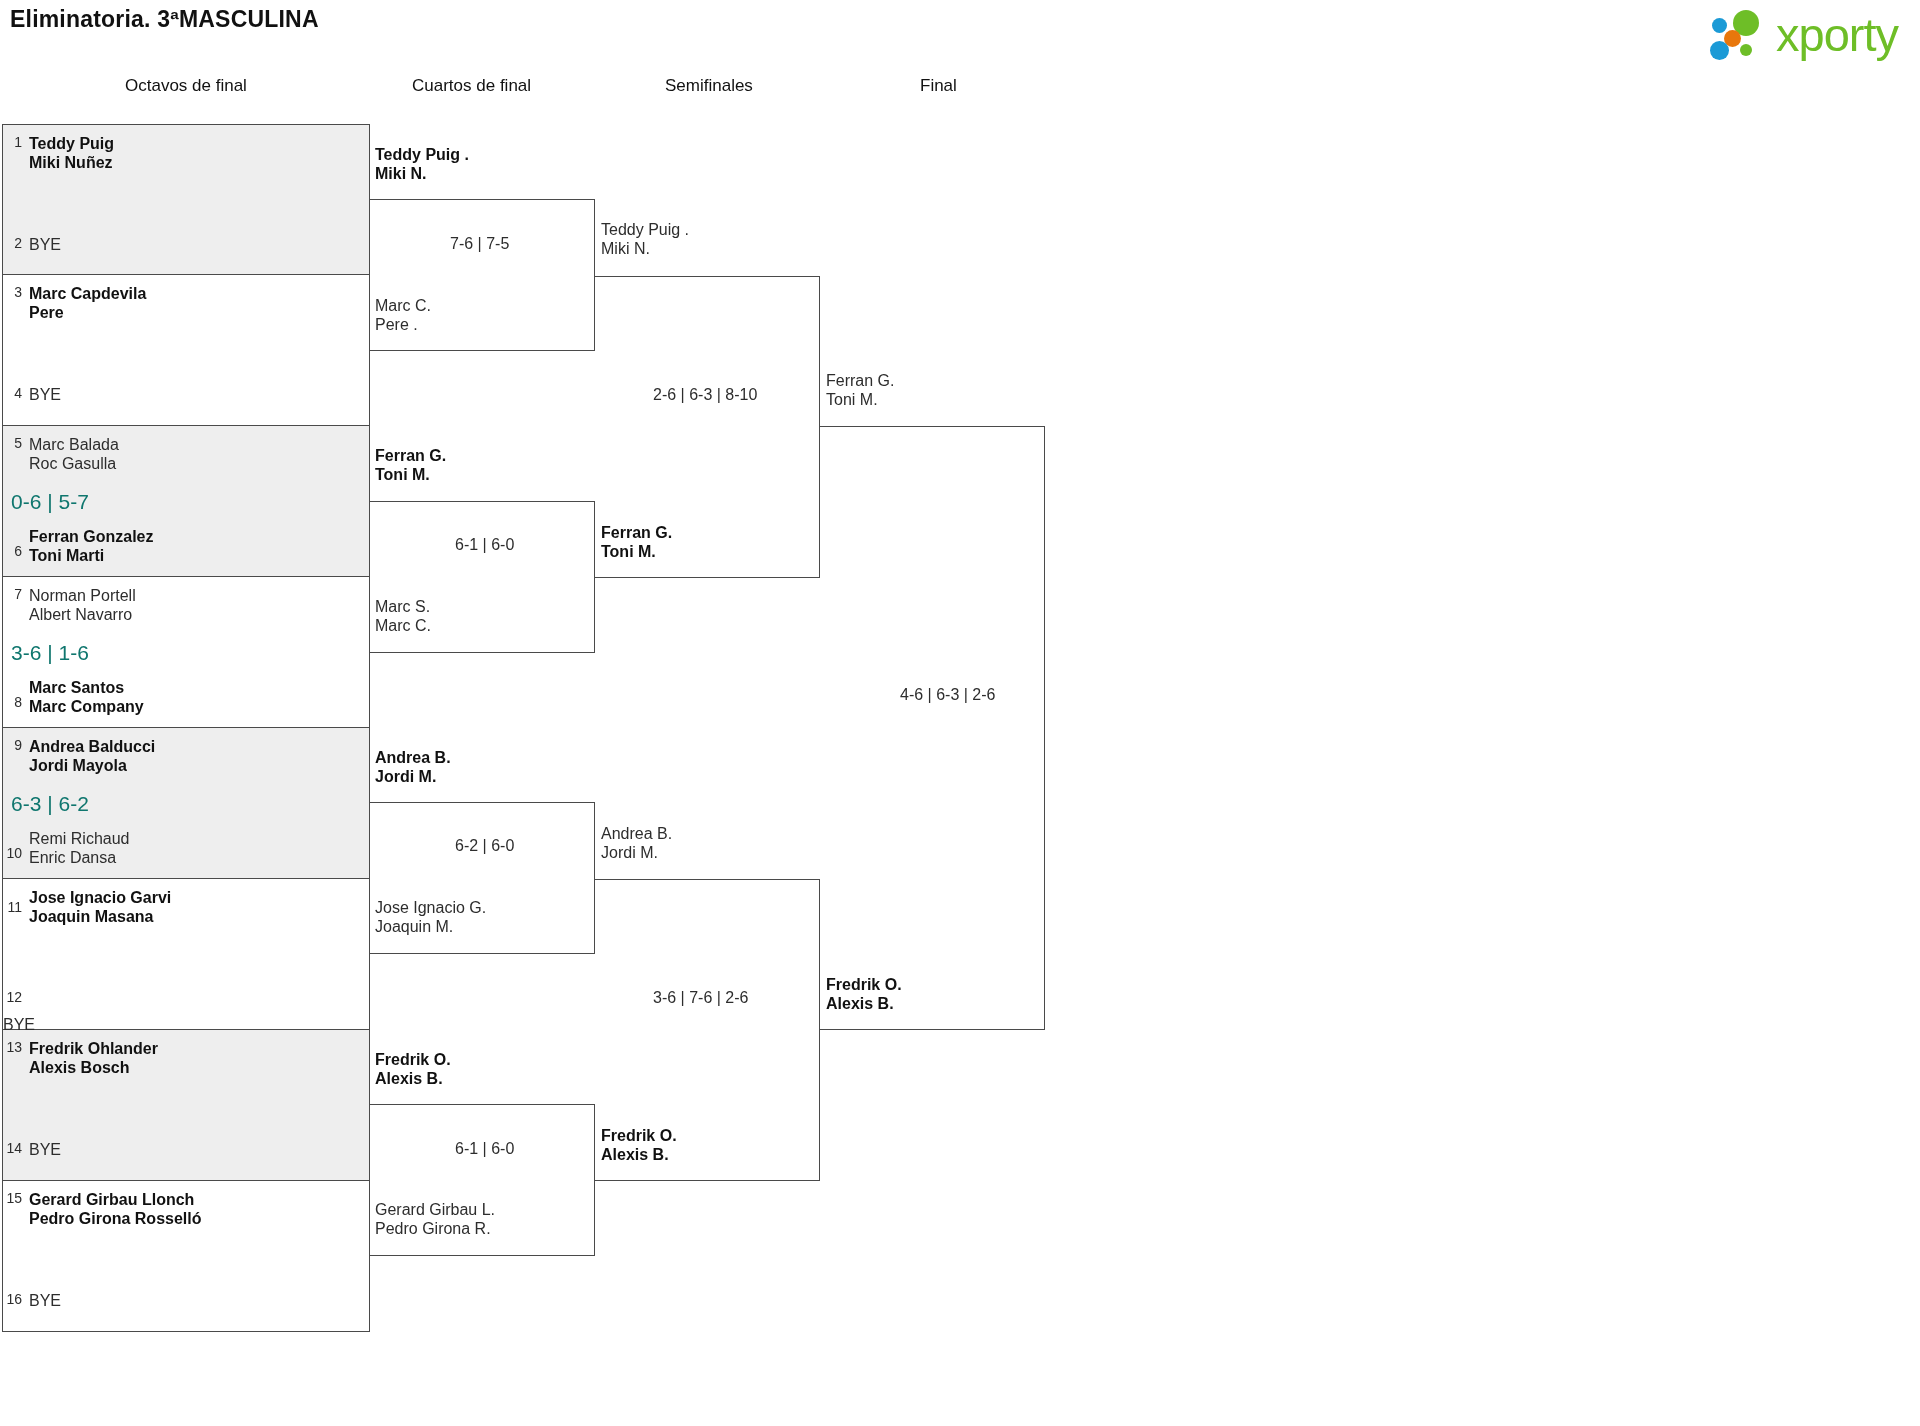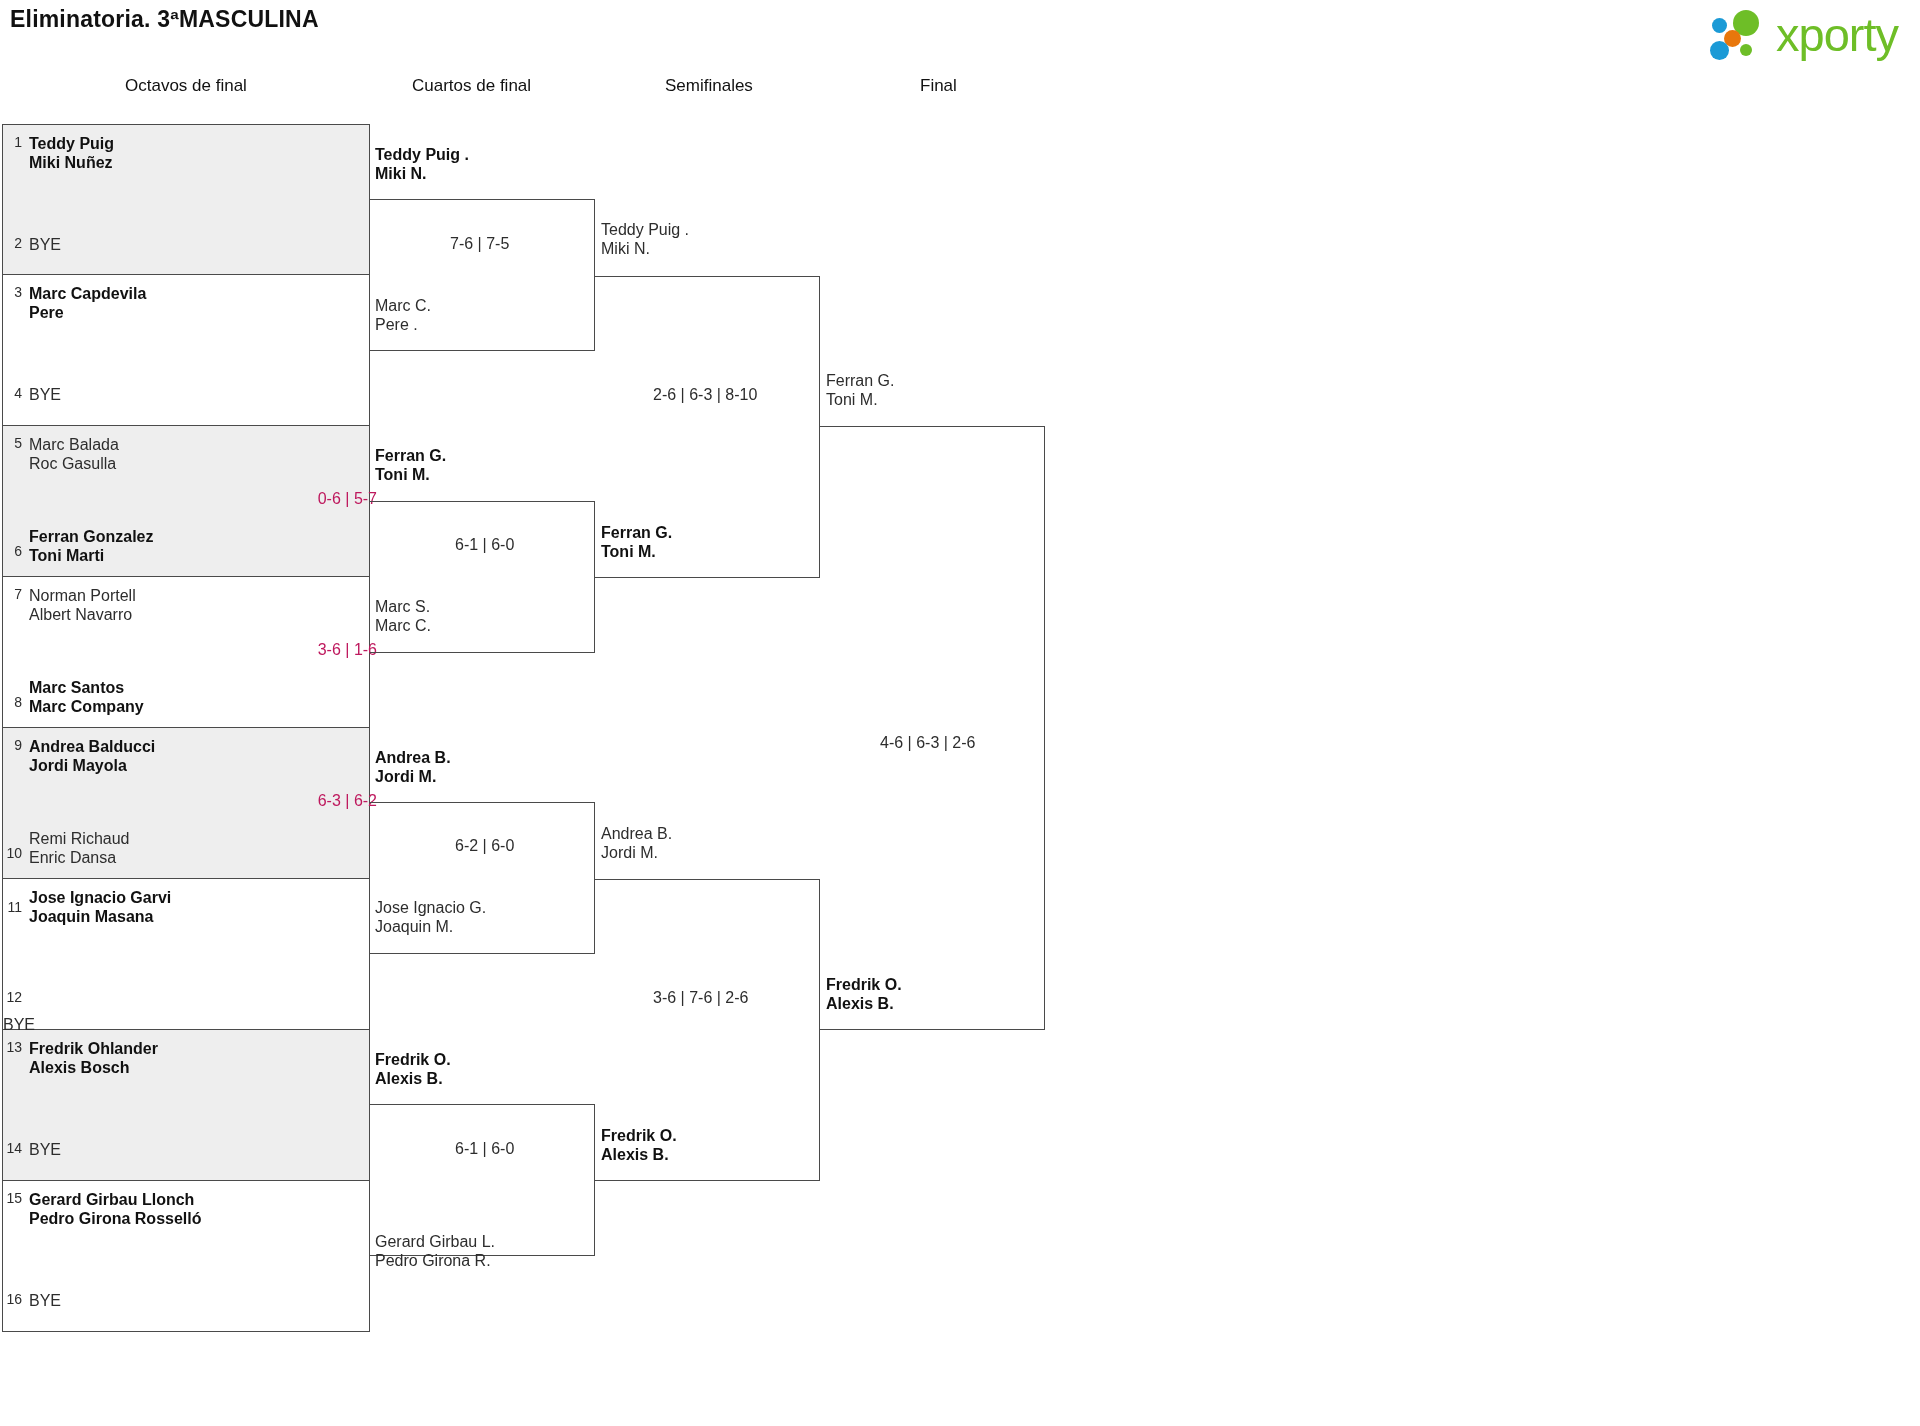--- a/index.html
+++ b/index.html
@@ -130,23 +130,23 @@
     color: #2d2d2d;
     white-space: nowrap;
   }
   .names.winner {
     font-weight: bold;
     color: #111111;
   }
   .r1-score {
     position: absolute;
     width: 100%;
-    text-align: right;
-    font-size: 16px;
-    color: #be185d;
+    text-align: left;
+    font-size: 21px;
+    color: #0f766e;
     left: 8px;
   }
 
   
   .conn {
     position: absolute;
     border: 1px solid #4a4a4a;
     border-left: none;
   }
 
@@ -367,21 +367,21 @@
     <span>Jose Ignacio G.</span>
     <span class="l2">Joaquin M.</span>
   </div>
 
   <div class="conn" style="left:370px; top:1104px; width:225px; height:152px;"></div>
   <div class="entry winner" style="left:375px; top:1050px;">
     <span>Fredrik O.</span>
     <span class="l2">Alexis B.</span>
   </div>
   <div class="score" style="left:455px; top:1140px;">6-1 | 6-0</div>
-  <div class="entry" style="left:375px; top:1200px;margin-top:32px;">
+  <div class="entry" style="left:375px; top:1200px;">
     <span>Gerard Girbau L.</span>
     <span class="l2">Pedro Girona R.</span>
   </div>
 
   <div class="conn" style="left:595px; top:276px; width:225px; height:302px;"></div>
   <div class="entry" style="left:601px; top:220px;">
     <span>Teddy Puig .</span>
     <span class="l2">Miki N.</span>
   </div>
   <div class="score" style="left:653px; top:386px;">2-6 | 6-3 | 8-10</div>
@@ -399,19 +399,19 @@
   <div class="entry winner" style="left:601px; top:1126px;">
     <span>Fredrik O.</span>
     <span class="l2">Alexis B.</span>
   </div>
 
   <div class="conn" style="left:820px; top:426px; width:225px; height:604px;"></div>
   <div class="entry" style="left:826px; top:371px;">
     <span>Ferran G.</span>
     <span class="l2">Toni M.</span>
   </div>
-  <div class="score" style="left:880px; top:686px;margin-top:48px;">4-6 | 6-3 | 2-6</div>
+  <div class="score" style="left:900px; top:686px;">4-6 | 6-3 | 2-6</div>
   <div class="entry winner" style="left:826px; top:975px;">
     <span>Fredrik O.</span>
     <span class="l2">Alexis B.</span>
   </div>
 
 </div>
 
 </body></html>

